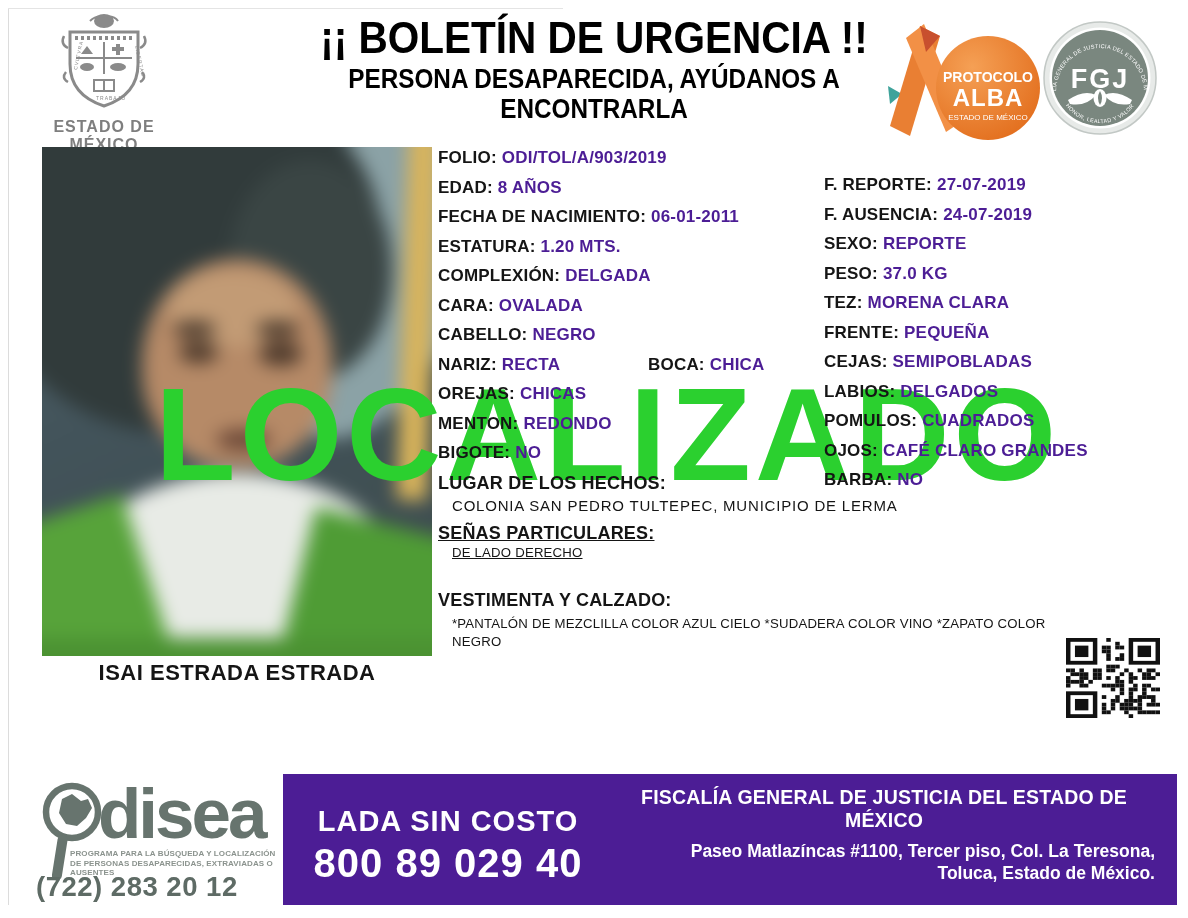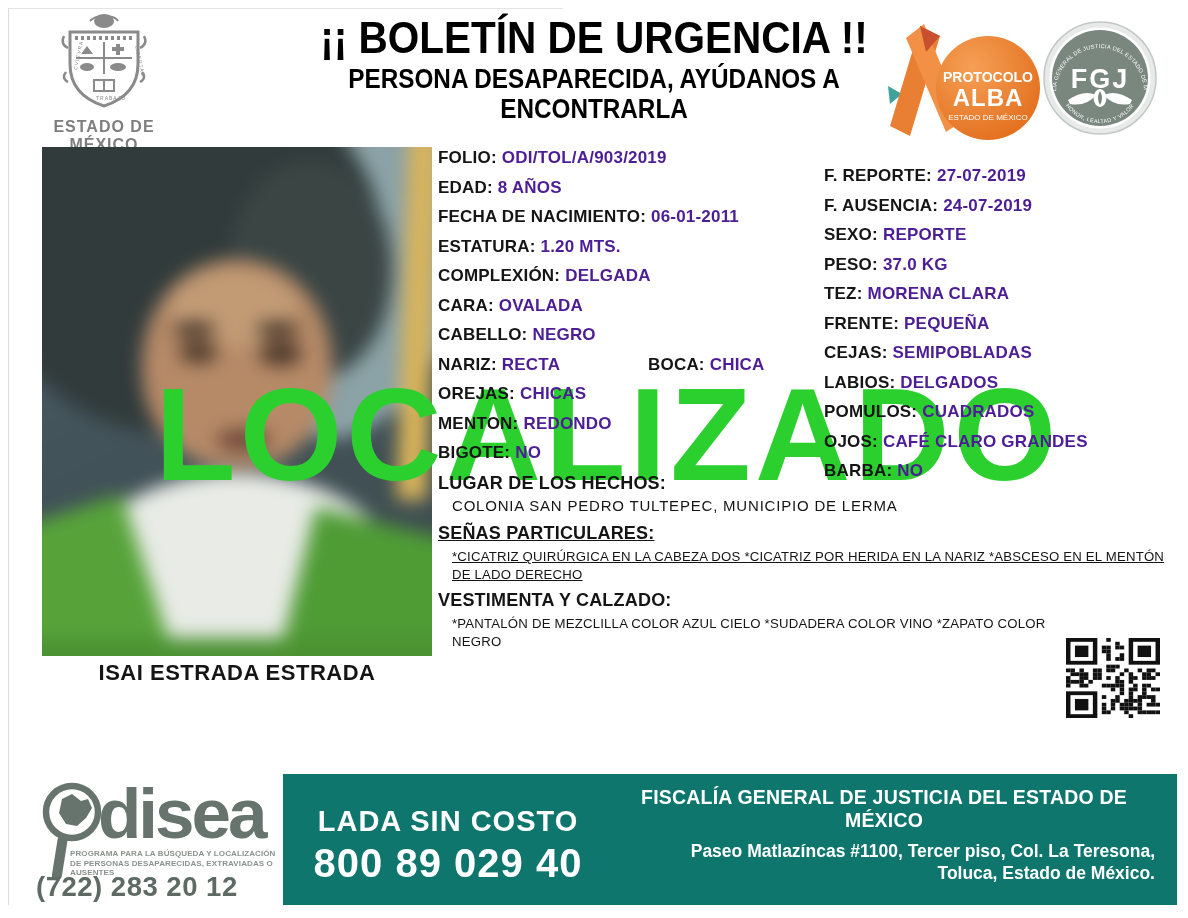--- a/index.html
+++ b/index.html
@@ -60,21 +60,21 @@
   
   .qr{position:absolute;left:1066px;top:638px;z-index:8;}
 
   
   .odisea-logo{position:absolute;left:32px;top:779px;}
   .odisea-brand{position:absolute;left:98px;top:781px;font-size:71px;line-height:66px;font-weight:bold;
                 color:#67746e;letter-spacing:-3px;}
   .odisea-desc{position:absolute;left:70px;top:849px;font-size:8px;line-height:9.5px;font-weight:bold;
                color:#8b938e;letter-spacing:.1px;}
   .odisea-phone{position:absolute;left:36px;top:871px;font-size:27.5px;font-weight:bold;color:#5e6b65;letter-spacing:.5px;}
-  .footer-bar{position:absolute;left:283px;top:774px;width:894px;height:131px;background:#0f766e;color:#fff;}
+  .footer-bar{position:absolute;left:283px;top:774px;width:894px;height:131px;background:#4c1d95;color:#fff;}
   .lada{position:absolute;left:0;top:0;width:330px;height:100%;text-align:center;}
   .lada-label{margin-top:31px;font-size:29px;font-weight:bold;letter-spacing:1px;}
   .lada-number{margin-top:3px;font-size:40px;font-weight:bold;letter-spacing:1px;}
   .fisc{position:absolute;left:330px;right:22px;top:0;}
   .fisc-title{text-align:center;margin-top:12px;font-size:19.5px;font-weight:bold;letter-spacing:.2px;}
   .fisc-desc{text-align:center;margin-top:9px;font-size:15px;line-height:18.5px;color:#eef0ef;}
   .fisc-addr{text-align:right;margin-top:8px;font-size:17.5px;font-weight:bold;line-height:22px;}
 </style>
 </head>
 <body>
@@ -188,37 +188,36 @@
       <span class="boca"><span class="flabel">BOCA:</span><span class="fvalue">CHICA</span></span>
     </div>
     <div class="frow"><span class="flabel">OREJAS:</span><span class="fvalue">CHICAS</span></div>
     <div class="frow"><span class="flabel">MENTON:</span><span class="fvalue">REDONDO</span></div>
     <div class="frow"><span class="flabel">BIGOTE:</span><span class="fvalue">NO</span></div>
     <div class="frow"><span class="flabel" style="font-size:18px;">LUGAR DE LOS HECHOS:</span></div>
   </div>
 
   <div class="lugar-value">COLONIA SAN PEDRO TULTEPEC, MUNICIPIO DE LERMA</div>
 
-  <div class="col" style="left:824px;top:166px;width:360px;">
+  <div class="col" style="left:824px;top:175px;width:360px;">
     <div class="frow"><span class="flabel">F. REPORTE:</span><span class="fvalue">27-07-2019</span></div>
     <div class="frow"><span class="flabel">F. AUSENCIA:</span><span class="fvalue">24-07-2019</span></div>
     <div class="frow"><span class="flabel">SEXO:</span><span class="fvalue">REPORTE</span></div>
     <div class="frow"><span class="flabel">PESO:</span><span class="fvalue">37.0 KG</span></div>
     <div class="frow"><span class="flabel">TEZ:</span><span class="fvalue">MORENA CLARA</span></div>
     <div class="frow"><span class="flabel">FRENTE:</span><span class="fvalue">PEQUEÑA</span></div>
     <div class="frow"><span class="flabel">CEJAS:</span><span class="fvalue">SEMIPOBLADAS</span></div>
     <div class="frow"><span class="flabel">LABIOS:</span><span class="fvalue">DELGADOS</span></div>
     <div class="frow"><span class="flabel">POMULOS:</span><span class="fvalue">CUADRADOS</span></div>
     <div class="frow"><span class="flabel">OJOS:</span><span class="fvalue">CAFÉ CLARO GRANDES</span></div>
     <div class="frow"><span class="flabel">BARBA:</span><span class="fvalue">NO</span></div>
   </div>
 
   <div class="section" style="top:523px;text-decoration:underline;">
     <div class="section-h">SEÑAS PARTICULARES:</div>
-    <div class="section-line first">*CICATRIZ QUIRÚRGICA EN LA CABEZA DOS *CICATRIZ POR HERIDA EN LA NARIZ *ABSCESO EN EL MENTÓN</div>
     <div class="section-line">DE LADO DERECHO</div>
   </div>
 
   <div class="section" style="top:590px;">
     <div class="section-h">VESTIMENTA Y CALZADO:</div>
     <div class="section-line first">*PANTALÓN DE MEZCLILLA COLOR AZUL CIELO *SUDADERA COLOR VINO *ZAPATO COLOR</div>
     <div class="section-line">NEGRO</div>
   </div>
 
   <svg id="qr" class="qr" width="94" height="80" viewBox="0 0 21 21" preserveAspectRatio="none">

